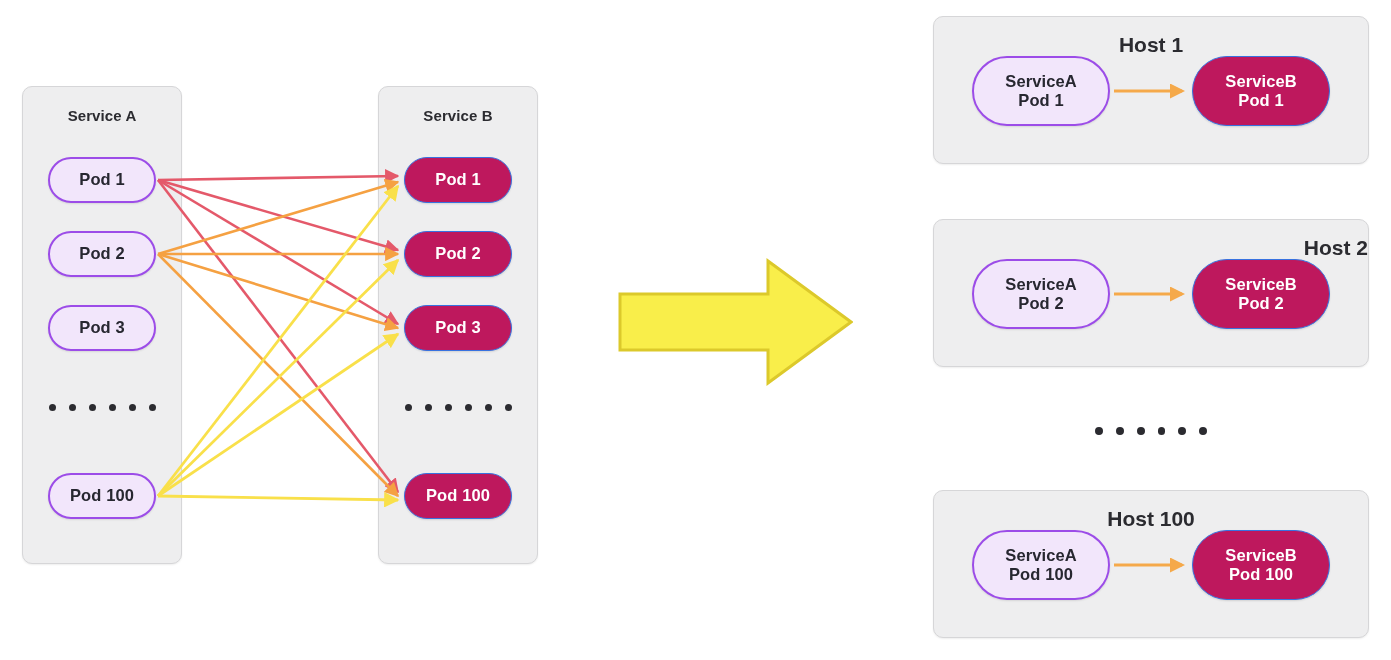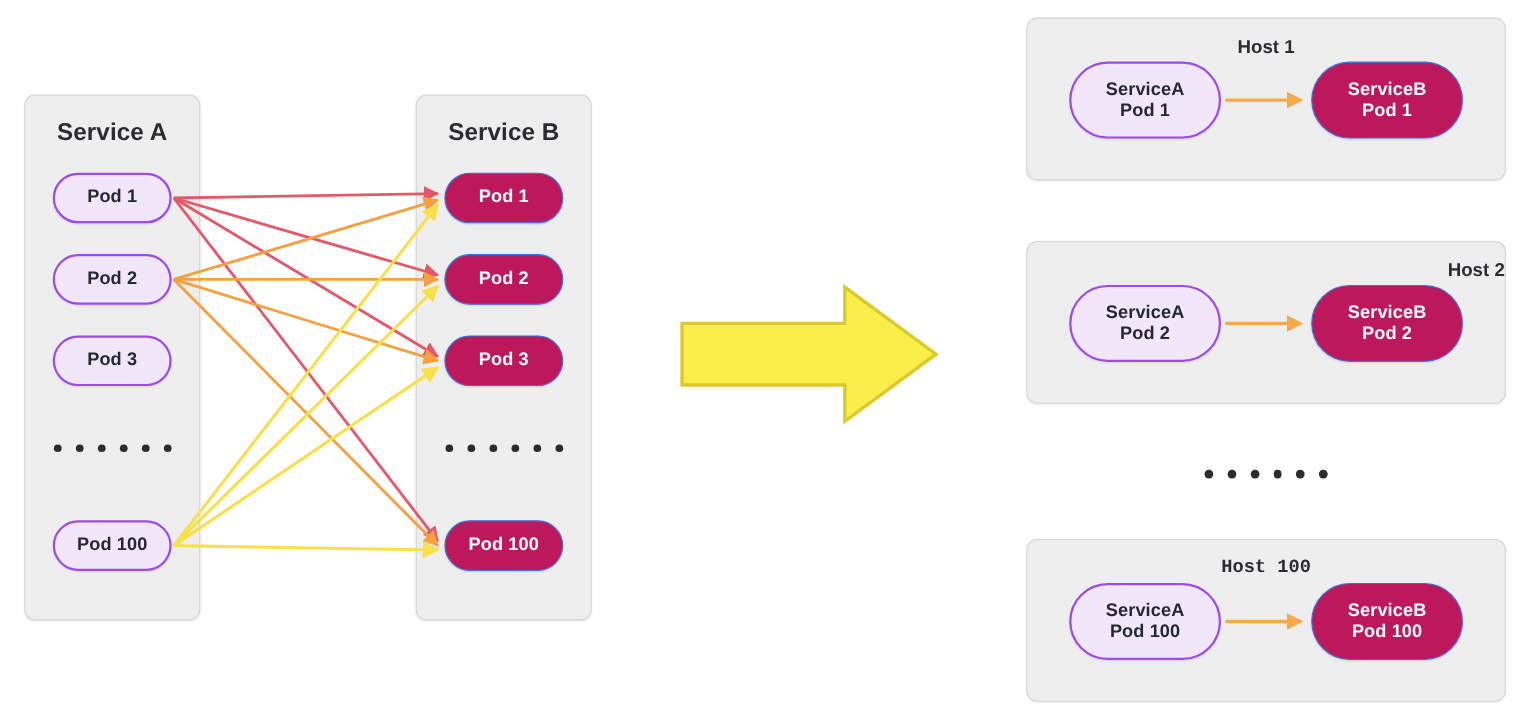--- a/index.html
+++ b/index.html
@@ -22,21 +22,21 @@
     border: 1px solid #d6d6d8;
     border-radius: 10px;
     box-shadow: 0 1px 2px rgba(0,0,0,0.07);
     box-sizing: border-box;
   }
   .panel-title {
     position: absolute;
     left: 0;
     right: 0;
     text-align: center;
-    font-size: 22px;
+    font-size: 15px;
     font-weight: 700;
     color: #2b2b30;
     letter-spacing: .1px;
   }
 
   
   .pod {
     position: absolute;
     box-sizing: border-box;
     display: flex;
@@ -84,21 +84,21 @@
     position: absolute;
     pointer-events: none;
   }
 
   
   .host-box { position: absolute; }
   .host-title {
     position: absolute;
     left: 0; right: 0;
     text-align: center;
-    font-size: 17px;
+    font-size: 21px;
     font-weight: 700;
     color: #2b2b30;
   }
   .host-arrow { position: absolute; }
 </style>
 </head>
 <body>
 
 <div class="panel" style="left:22px; top:86px; width:160px; height:478px;">
   <div class="panel-title" style="top:20px;">Service A</div>
@@ -229,21 +229,21 @@
 <div class="dots big" style="left:1095px; top:420px; width:112px; height:22px;">
   <span class="dot"></span>
   <span class="dot"></span>
   <span class="dot"></span>
   <span class="dot"></span>
   <span class="dot"></span>
   <span class="dot"></span>
 </div>
 
 <div class="panel host-box" style="left:933px; top:490px; width:436px; height:148px;">
-  <div class="host-title" style="top:16px;font-family:Liberation Mono, monospace;">Host 100</div>
+  <div class="host-title" style="top:16px;">Host 100</div>
 </div>
 <div class="pod pod-purple" style="left:972px; top:530px; width:138px; height:70px; flex-direction:column;">
   <span>ServiceA</span>
   <span>Pod 100</span>
 </div>
 <svg class="host-arrow" style="left:1112px; top:552px;" width="82" height="26" viewBox="0 0 82 26">
   <defs>
     <marker id="ha3" viewBox="0 0 10 10" refX="8" refY="5" markerWidth="5" markerHeight="5" orient="auto-start-reverse">
       <path d="M 0 0 L 10 5 L 0 10 z" fill="#f5a94a"></path>
     </marker>

